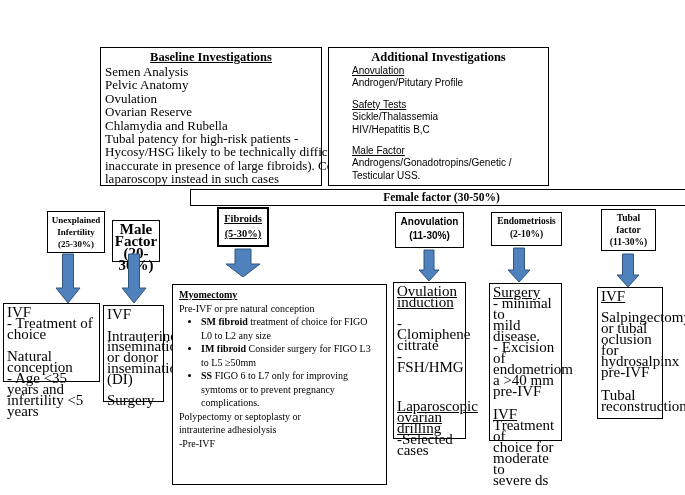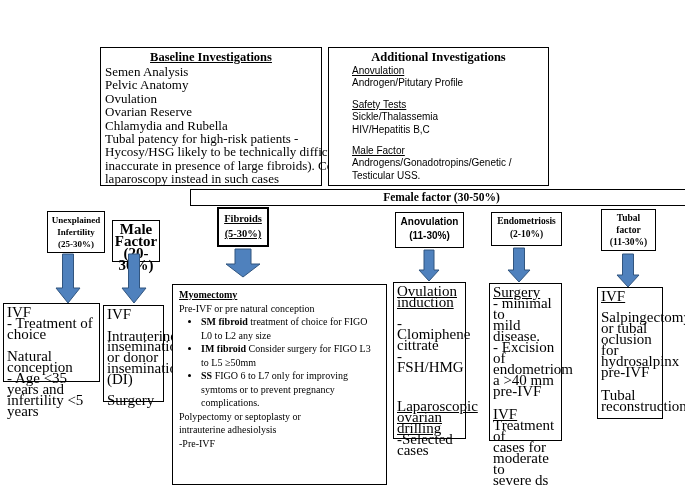--- a/index.html
+++ b/index.html
@@ -177,21 +177,21 @@
   <div class="box det" id="det-endometriosis">
     <div class="u">Surgery</div>
     <div class="pre">- minimal to
 mild disease.
 - Excision of
 endometriom
 a &gt;40 mm
 pre-IVF</div>
     <div class="u gap12">IVF</div>
     <div class="pre">Treatment of
-cases for
+choice for
 moderate to
 severe ds</div>
   </div>
 
   <div class="box det" id="det-tubal">
     <div class="u">IVF</div>
     <div class="pre gap10">Salpingectomy
 or tubal
 oclusion for
 hydrosalpinx

